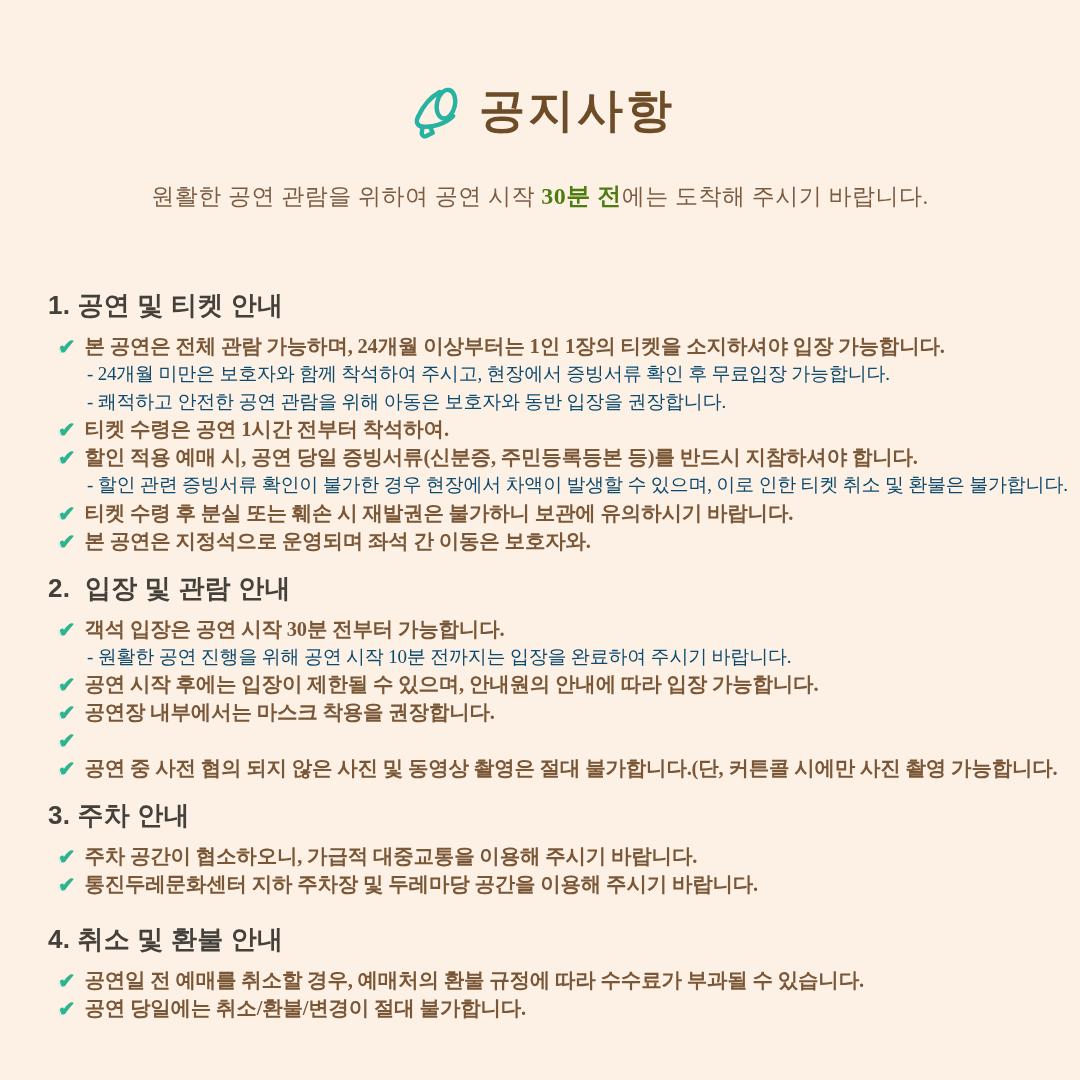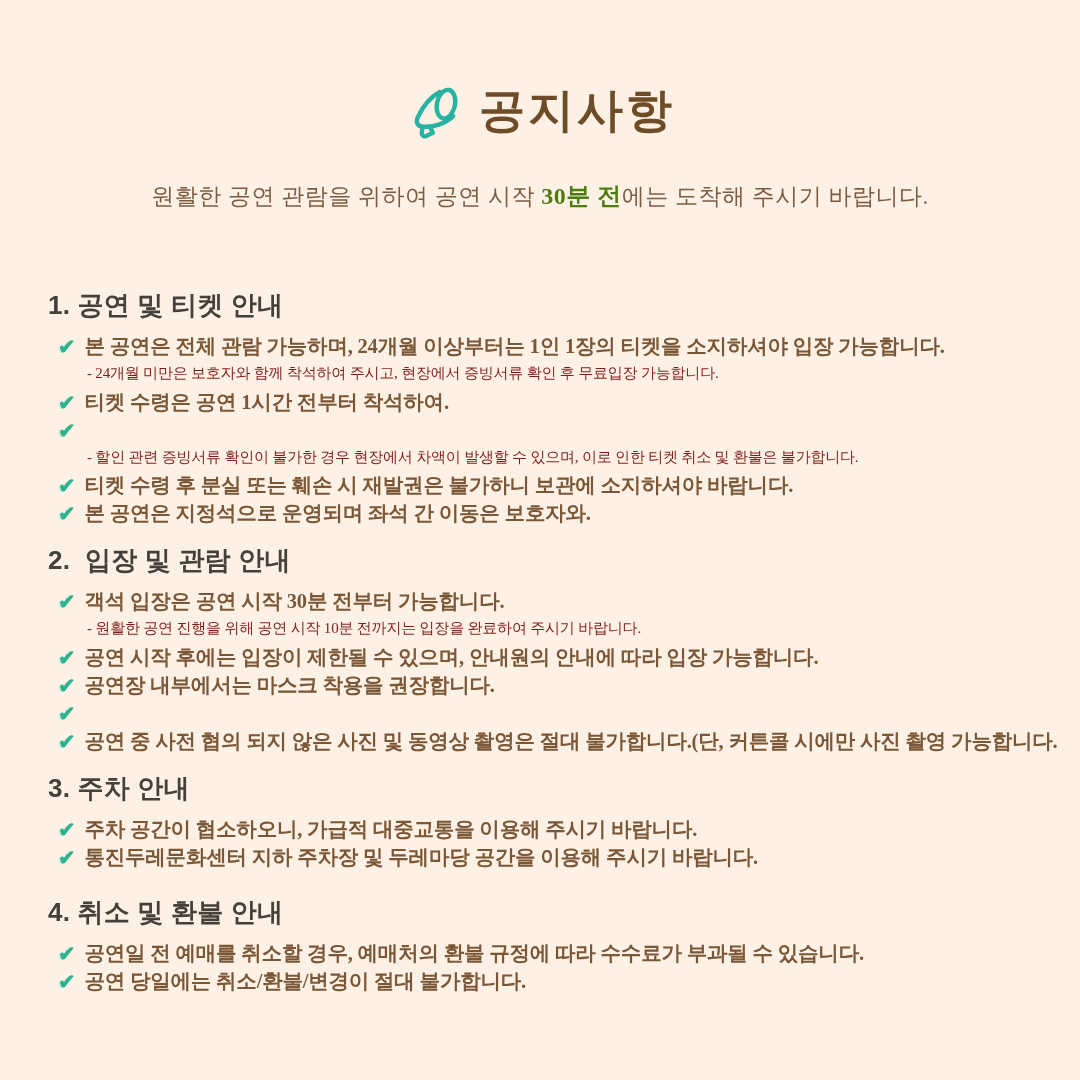--- a/index.html
+++ b/index.html
@@ -43,21 +43,21 @@
     line-height:28px;font-size:20.5px;font-weight:700;color:#7a5737;
     white-space:nowrap;letter-spacing:-0.2px;
   }
   .check{
     color:#2eb38e;font-size:21px;font-weight:700;
     text-shadow:-2px 1px 0 #d9f0e4;
     transform:translateY(1px);
   }
   .subitem{
     padding-left:39px;margin:0;
-    line-height:27.5px;font-size:15px;font-weight:400;color:#7f1d1d;
+    line-height:27.5px;font-size:19px;font-weight:400;color:#0c4a6e;
     white-space:nowrap;letter-spacing:-0.2px;
   }
 </style>
 </head>
 <body>
 
 <div class="page">
 
   <div class="header">
     <svg class="megaphone" width="62" height="62" viewBox="0 0 62 62" aria-hidden="true">
@@ -78,31 +78,33 @@
   </div>
 
   <div class="content" id="sections-root">
       <div class="section">
         <div class="section-heading">1. 공연 및 티켓 안내</div>
         <div class="item">
           <span class="check">✔</span>
           <span>본 공연은 전체 관람 가능하며, 24개월 이상부터는 1인 1장의 티켓을 소지하셔야 입장 가능합니다.</span>
         </div>
         <div class="subitem">- 24개월 미만은 보호자와 함께 착석하여 주시고, 현장에서 증빙서류 확인 후 무료입장 가능합니다.</div>
+        <div class="subitem">- 쾌적하고 안전한 공연 관람을 위해 아동은 보호자와 동반 입장을 권장합니다.</div>
         <div class="item">
           <span class="check">✔</span>
           <span>티켓 수령은 공연 1시간 전부터 착석하여.</span>
         </div>
         <div class="item">
           <span class="check">✔</span>
+          <span>할인 적용 예매 시, 공연 당일 증빙서류(신분증, 주민등록등본 등)를 반드시 지참하셔야 합니다.</span>
         </div>
         <div class="subitem">- 할인 관련 증빙서류 확인이 불가한 경우 현장에서 차액이 발생할 수 있으며, 이로 인한 티켓 취소 및 환불은 불가합니다.</div>
         <div class="item">
           <span class="check">✔</span>
-          <span>티켓 수령 후 분실 또는 훼손 시 재발권은 불가하니 보관에 소지하셔야 바랍니다.</span>
+          <span>티켓 수령 후 분실 또는 훼손 시 재발권은 불가하니 보관에 유의하시기 바랍니다.</span>
         </div>
         <div class="item">
           <span class="check">✔</span>
           <span>본 공연은 지정석으로 운영되며 좌석 간 이동은 보호자와.</span>
         </div>
       </div>
       <div class="section">
         <div class="section-heading">2.  입장 및 관람 안내</div>
         <div class="item">
           <span class="check">✔</span>

